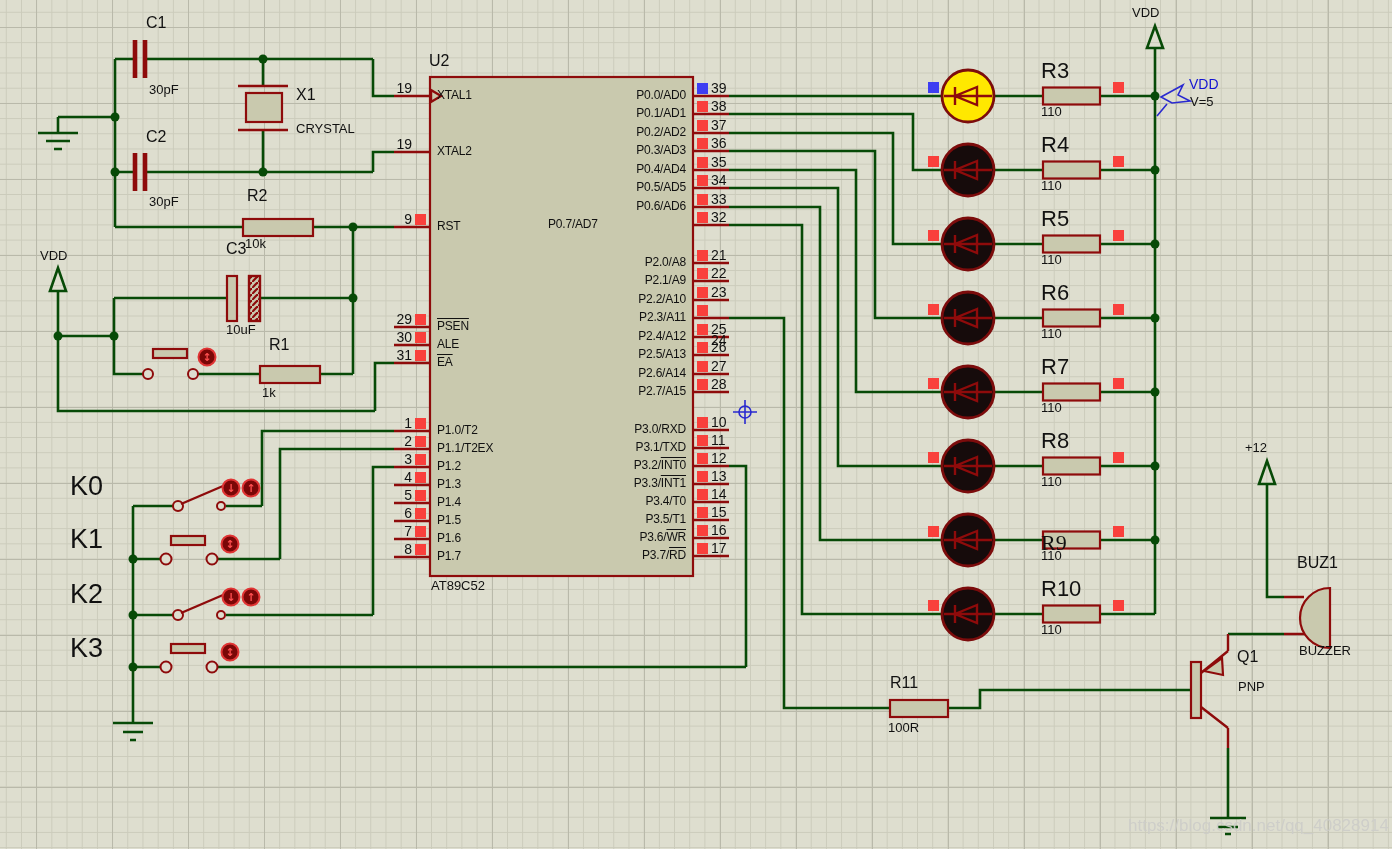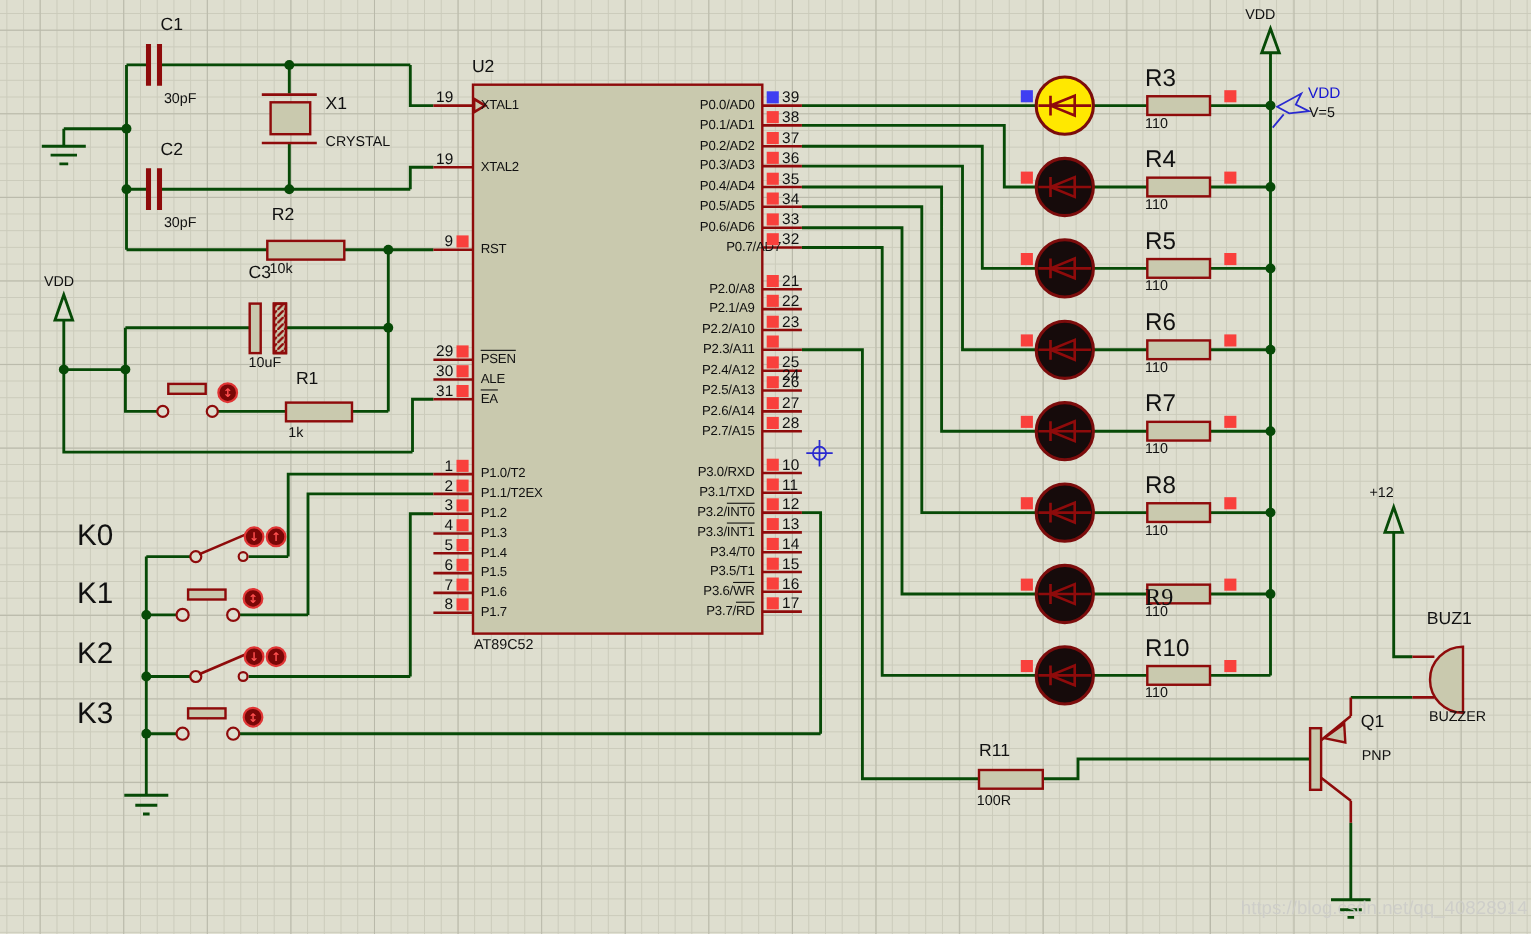--- a/index.html
+++ b/index.html
@@ -366,21 +366,21 @@
     <div class="pnum" style="left: 711px; top: 154px;">35</div>
     <div class="plabel" style="left: 562px; top: 162px; width: 124px; text-align: right;"><span>P0.4/AD4</span><span class="ov"></span></div>
     <div class="sq sqr" style="left: 697px; top: 157px;"></div>
     <div class="pnum" style="left: 711px; top: 172px;">34</div>
     <div class="plabel" style="left: 562px; top: 180px; width: 124px; text-align: right;"><span>P0.5/AD5</span><span class="ov"></span></div>
     <div class="sq sqr" style="left: 697px; top: 175px;"></div>
     <div class="pnum" style="left: 711px; top: 191px;">33</div>
     <div class="plabel" style="left: 562px; top: 199px; width: 124px; text-align: right;"><span>P0.6/AD6</span><span class="ov"></span></div>
     <div class="sq sqr" style="left: 697px; top: 194px;"></div>
     <div class="pnum" style="left: 711px; top: 209px;">32</div>
-    <div class="plabel" style="left: 586px; top: 217px; width: 124px; text-align: right;"><span>P0.7/AD7</span><span class="ov"></span></div>
+    <div class="plabel" style="left: 548px; top: 217px; width: 124px; text-align: left;"><span>P0.7/AD7</span><span class="ov"></span></div>
     <div class="sq sqr" style="left: 697px; top: 212px;"></div>
     <div class="pnum" style="left: 711px; top: 247px;">21</div>
     <div class="plabel" style="left: 562px; top: 255px; width: 124px; text-align: right;"><span>P2.0/A8</span><span class="ov"></span></div>
     <div class="sq sqr" style="left: 697px; top: 250px;"></div>
     <div class="pnum" style="left: 711px; top: 265px;">22</div>
     <div class="plabel" style="left: 562px; top: 273px; width: 124px; text-align: right;"><span>P2.1/A9</span><span class="ov"></span></div>
     <div class="sq sqr" style="left: 697px; top: 268px;"></div>
     <div class="pnum" style="left: 711px; top: 284px;">23</div>
     <div class="plabel" style="left: 562px; top: 292px; width: 124px; text-align: right;"><span>P2.2/A10</span><span class="ov"></span></div>
     <div class="sq sqr" style="left: 697px; top: 287px;"></div>

